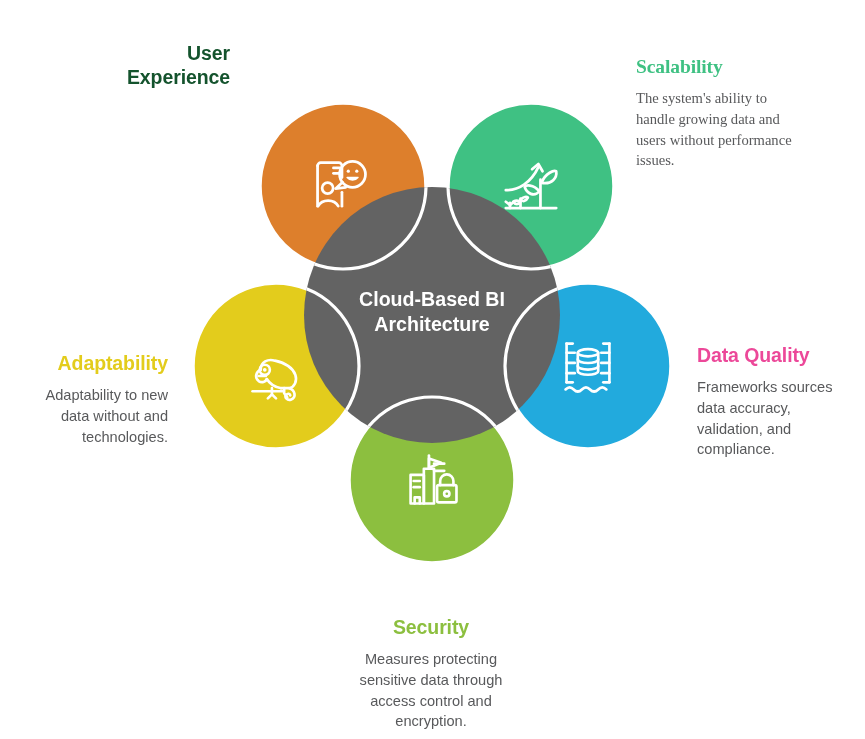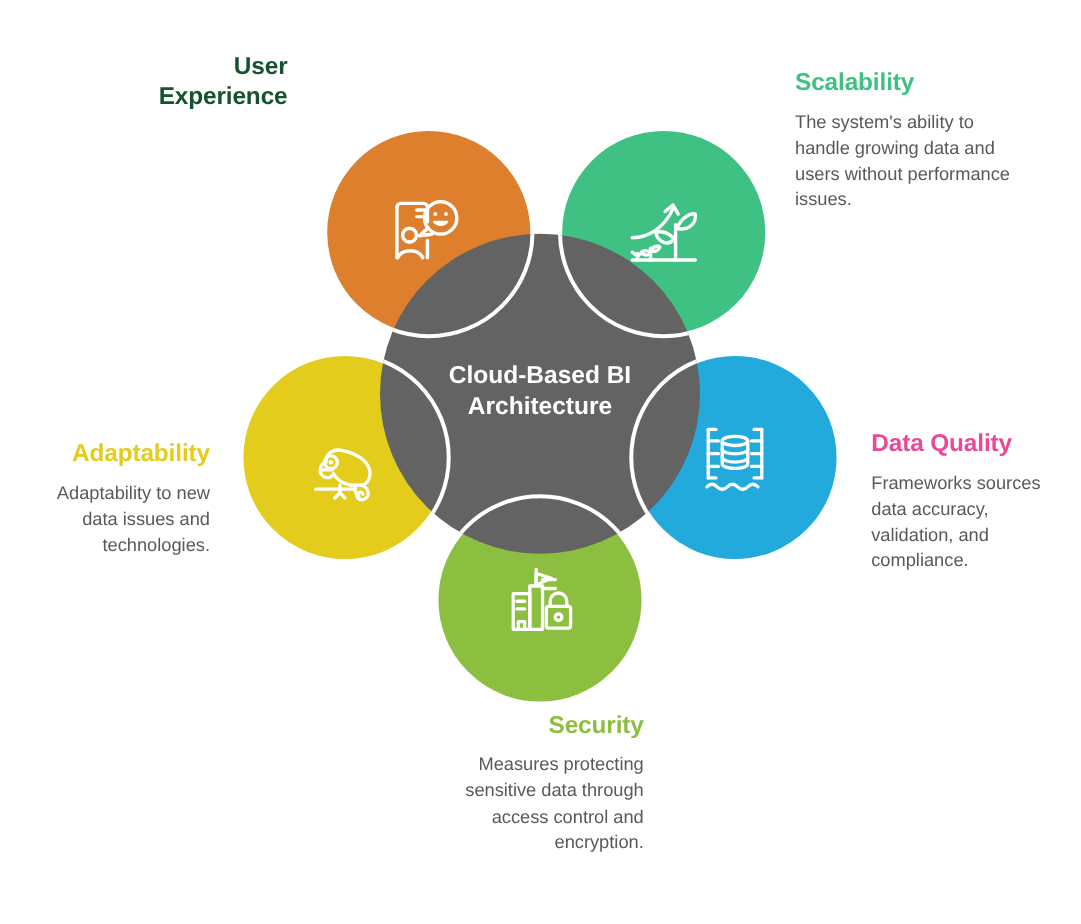--- a/index.html
+++ b/index.html
@@ -47,38 +47,39 @@
     left: 82px;
     top: 42px;
     width: 148px;
     text-align: right;
   }
   #block-scalability {
     left: 636px;
     top: 55px;
     width: 172px;
     text-align: left;
+    font-family: Liberation Serif, serif;
   }
   #block-data-quality {
     left: 697px;
     top: 344px;
     width: 152px;
     text-align: left;
   }
   #block-flexibility {
     left: 28px;
     top: 352px;
     width: 140px;
     text-align: right;
   }
   #block-security {
     left: 347px;
-    top: 569px;
+    top: 616px;
     width: 168px;
-    text-align: right;
+    text-align: center;
   }
   .center-text {
     font-size: 19.6px;
     font-weight: bold;
     fill: #ffffff;
   }
 </style>
 </head>
 <body>
 
@@ -241,16 +242,16 @@
     <p class="label-desc">Frameworks sources data accuracy, validation, and compliance.</p>
   </div>
 
   <div class="label-block" id="block-security">
     <h3 class="label-title" style="color:#8CBF3F;">Security</h3>
     <p class="label-desc">Measures protecting sensitive data through access control and encryption.</p>
   </div>
 
   <div class="label-block" id="block-flexibility">
     <h3 class="label-title" style="color:#E3CC1C;">Adaptability</h3>
-    <p class="label-desc">Adaptability to new data issues and technologies.</p>
+    <p class="label-desc">Adaptability to new data without and technologies.</p>
   </div>
 
 </div>
 
 </body></html>

